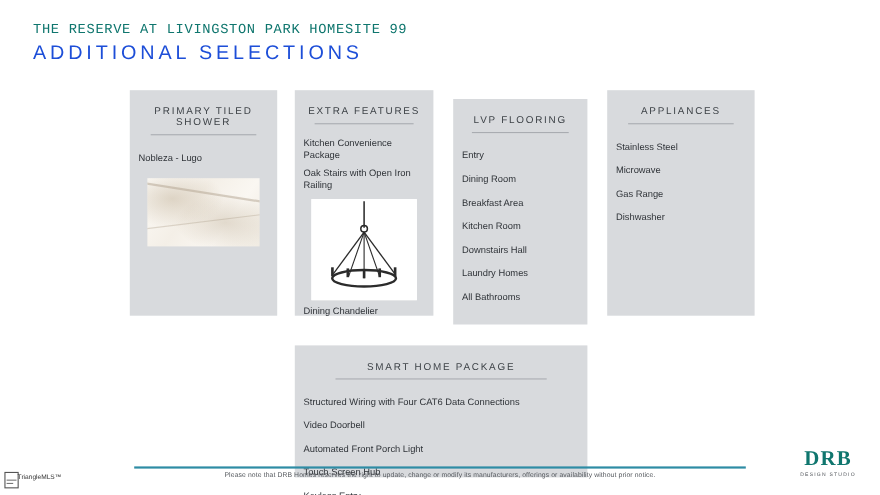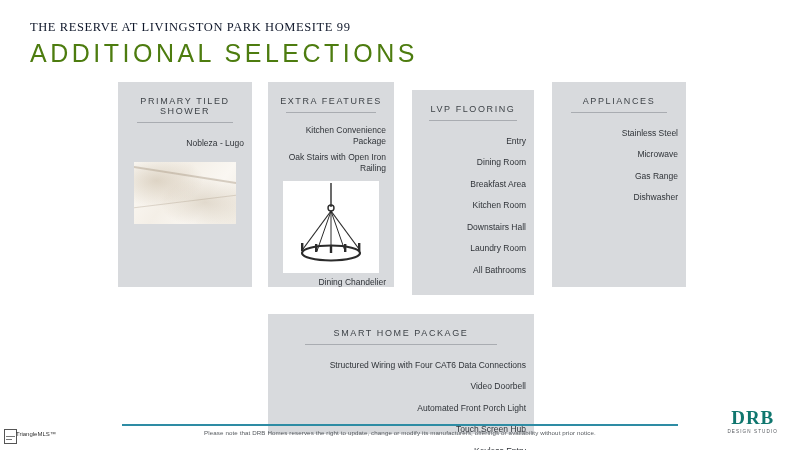--- a/index.html
+++ b/index.html
@@ -23,29 +23,29 @@
 
   
   .header {
     position: absolute;
     left: 30px;
     top: 20px;
   }
   .header-sub {
     font-size: 12.5px;
     letter-spacing: 0.6px;
-    color: #0f172a;
-    font-family: Liberation Serif, serif;
+    color: #0f766e;
+    font-family: Liberation Mono, monospace;
     white-space: nowrap;
   }
   .header-title {
     margin-top: 4px;
-    font-size: 25px;
+    font-size: 18px;
     letter-spacing: 3.5px;
-    color: #4d7c0f;
+    color: #1d4ed8;
     font-family: "Liberation Sans", sans-serif;
     font-weight: 400;
     white-space: nowrap;
   }
 
   
   .card {
     position: absolute;
     background: #d8dadd;
     box-sizing: border-box;
@@ -59,21 +59,21 @@
     padding: 6px 4px 6px 4px;
     font-family: "Liberation Sans", sans-serif;
   }
   .card-title-rule {
     width: 72%;
     height: 1px;
     background: #a9acb1;
     margin: 0 auto 10px auto;
   }
   .card-item {
-    text-align: right;
+    text-align: left;
     font-size: 8.5px;
     color: #2f3338;
     padding: 5px 8px;
     line-height: 1.35;
     font-family: "Liberation Sans", sans-serif;
   }
   .card-item.tight {
     padding: 2px 8px;
   }
 
@@ -253,21 +253,21 @@
   </div>
 
   <div class="card" id="card-lvp">
     <div class="card-title">LVP FLOORING</div>
     <div class="card-title-rule"></div>
     <div class="card-item">Entry</div>
     <div class="card-item">Dining Room</div>
     <div class="card-item">Breakfast Area</div>
     <div class="card-item">Kitchen Room</div>
     <div class="card-item">Downstairs Hall</div>
-    <div class="card-item">Laundry Room</div>
+    <div class="card-item">Laundry Homes</div>
     <div class="card-item">All Bathrooms</div>
   </div>
 
   <div class="card" id="card-appl">
     <div class="card-title">APPLIANCES</div>
     <div class="card-title-rule"></div>
     <div class="card-item">Stainless Steel</div>
     <div class="card-item">Microwave</div>
     <div class="card-item">Gas Range</div>
     <div class="card-item">Dishwasher</div>

